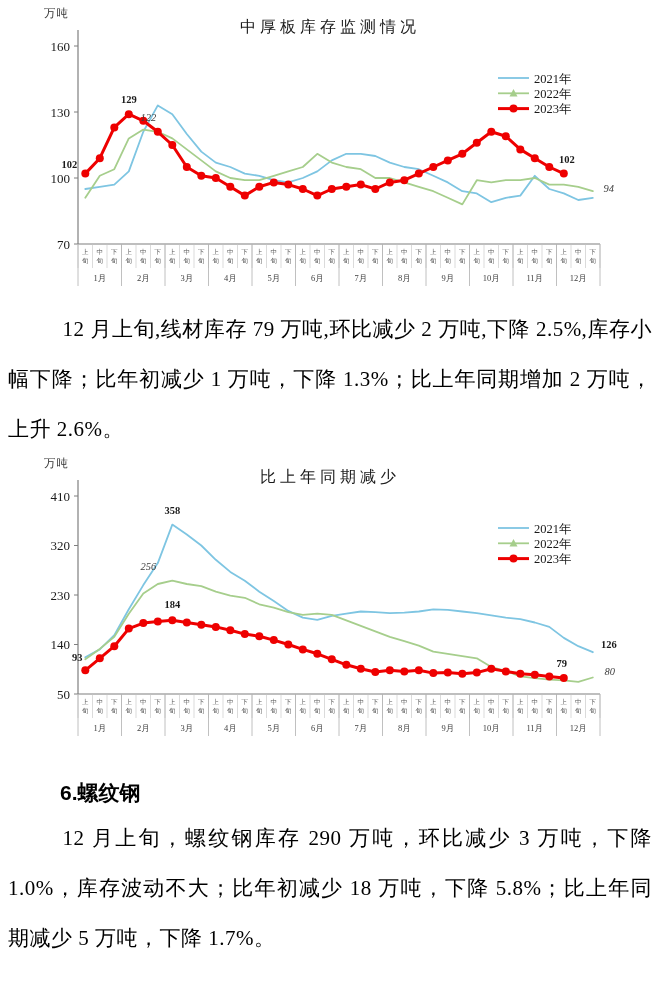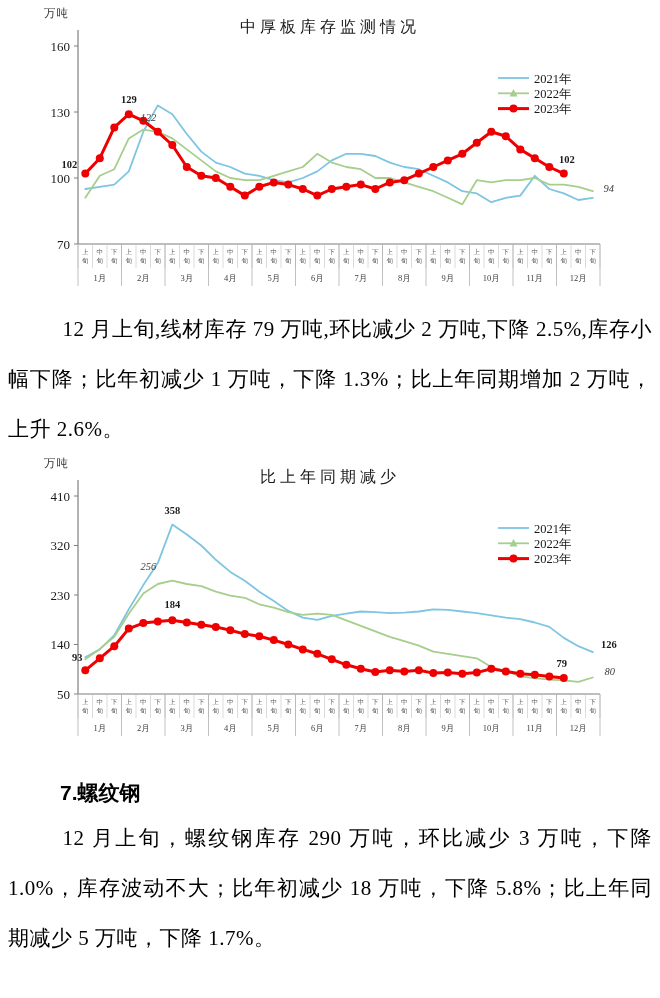--- a/index.html
+++ b/index.html
@@ -511,17 +511,17 @@
         <text x="172.25" y="154.3" text-anchor="middle" font-size="10.5" font-weight="bold" fill="#1a1a1a">184</text>
         <text x="608.75" y="194.2" text-anchor="middle" font-size="10.5" font-weight="bold" fill="#1a1a1a">126</text>
         <text x="561.75" y="213.05" text-anchor="middle" font-size="10.5" font-weight="bold" fill="#1a1a1a">79</text>
         <text x="609.75" y="220.5" text-anchor="middle" font-size="10.5" font-style="italic" fill="#3d3d3d">80</text>
       </svg>
     <div class="chart-unit">万吨</div>
     <div class="chart-title">比上年同期减少</div>
   </section>
 
   <section class="text-block">
-    <h2 class="sec-heading">7.螺纹钢</h2>
+    <h2 class="sec-heading">6.螺纹钢</h2>
     <p class="sec-para">12 月上旬，螺纹钢库存 290 万吨，环比减少 3 万吨，下降 1.0%，库存波动不大；比年初减少 18 万吨，下降 5.8%；比上年同期减少 5 万吨，下降 1.7%。</p>
   </section>
 
 </div>
 
 </body></html>

